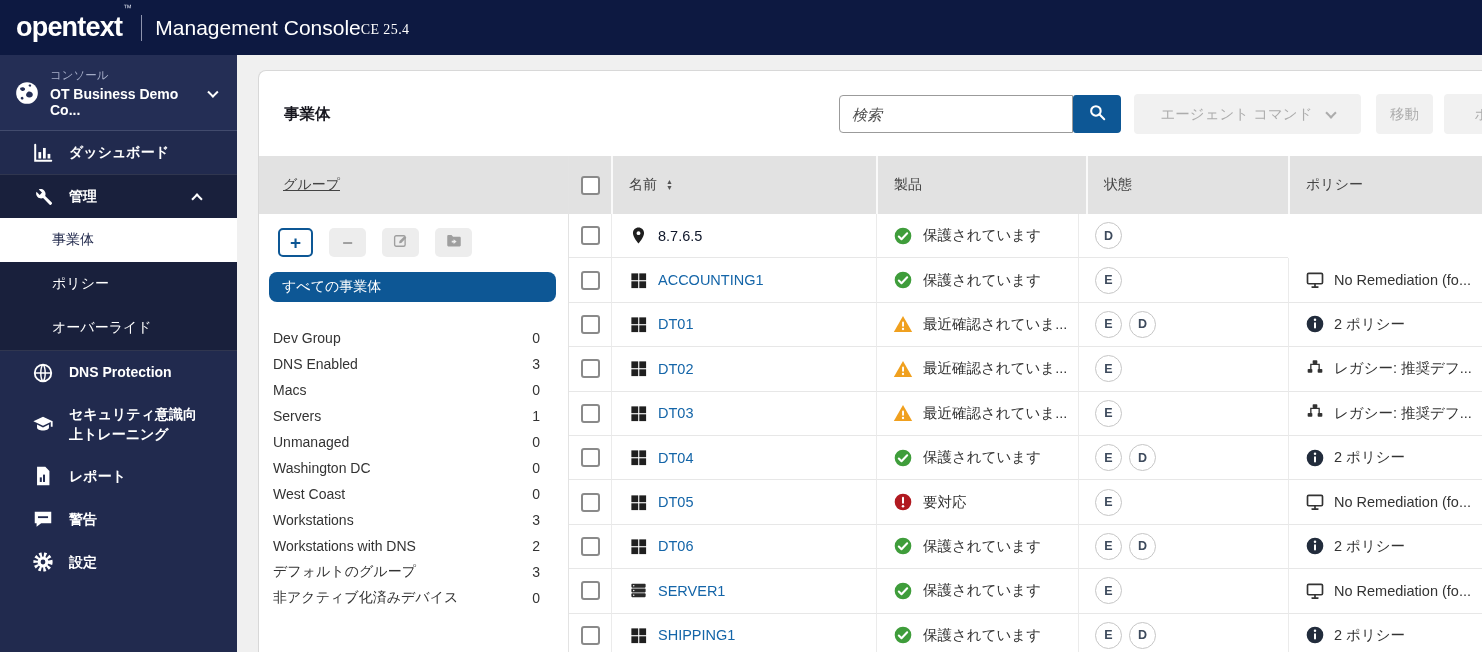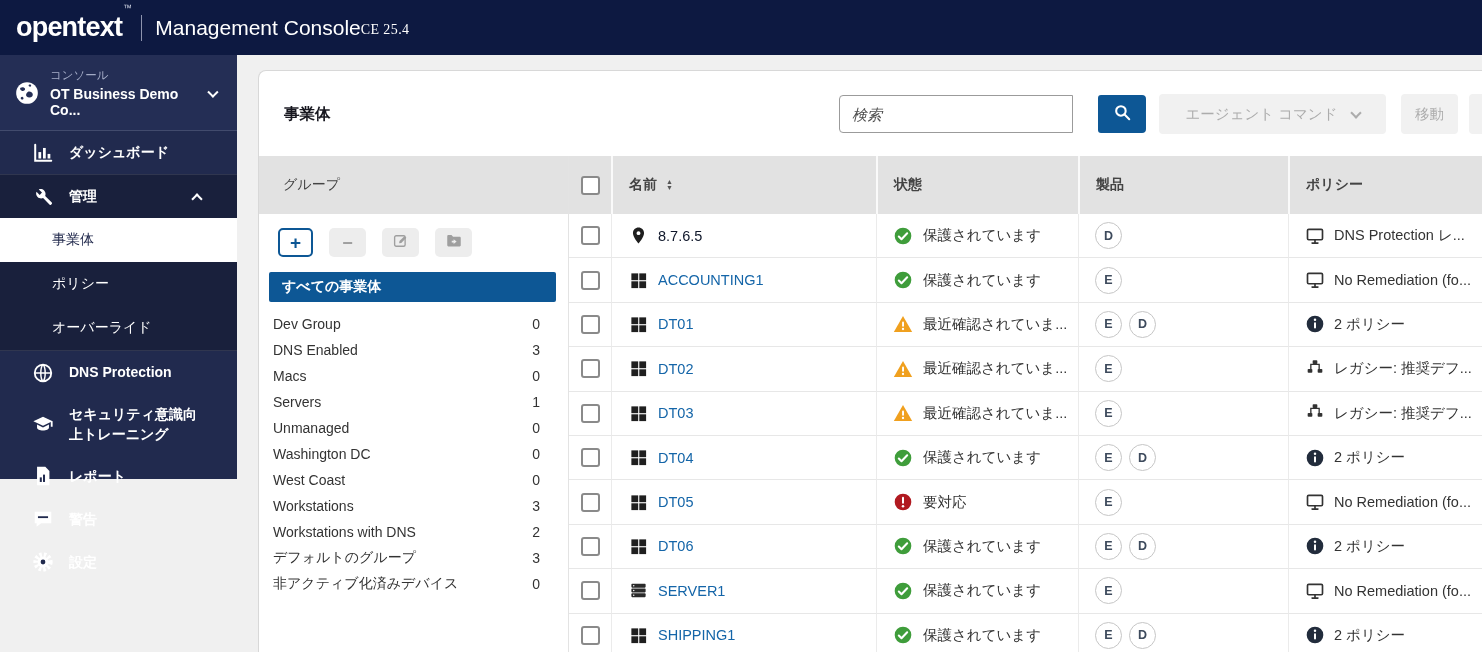--- a/index.html
+++ b/index.html
@@ -10,21 +10,21 @@
   
   .topbar { position:absolute; left:0; top:0; width:1482px; height:55px;
     background:#0d1941; display:flex; align-items:center; padding:0 16px; color:#fff; }
   .logo { font-size:27px; font-weight:800; letter-spacing:-0.8px; }
   .tm { font-size:9px; vertical-align:top; position:relative; top:-9px; margin-left:1px; color:#cfd4e3; font-weight:400; }
   .logo-divider { width:1px; height:26px; background:#8d93ad; margin:0 13px 0 10px; }
   .app-title { font-size:21px; font-weight:400; }
   .app-version { font-size:14px; margin-left:0; margin-top:5px; letter-spacing:.4px;font-family:Liberation Serif, serif; }
 
   
-  .sidebar { position:absolute; left:0; top:55px; width:237px; height:424px;
+  .sidebar { position:absolute; left:0; top:55px; width:237px; height:597px;
     background:#212a4e; color:#fff; }
   .console { padding:13px 14px 12px 14px; display:flex; align-items:center; gap:10px;
     background:#242e55; border-bottom:1px solid rgba(255,255,255,.14); }
   .console-globe { width:26px; height:26px; flex:0 0 auto; }
   .console-globe svg { width:26px; height:26px; }
   .console-text { display:flex; flex-direction:column; gap:3px; }
   .console-label { font-size:11.5px; color:#a6aec9; }
   .console-name { font-size:14px; font-weight:700; }
   .chev { width:8px; height:8px; border-right:2px solid #fff; border-bottom:2px solid #fff; display:inline-block; }
   .chev-down { transform:rotate(45deg); margin-top:-3px; }
@@ -44,57 +44,57 @@
 
   
   .content { position:absolute; left:237px; top:55px; width:1245px; height:597px; background:#f0f0f0; }
   .panel { position:absolute; left:21px; top:15px; width:1224px; height:582px; background:#fff;
     border:1px solid #d8d8d8; border-right:none; border-bottom:none; border-radius:8px 0 0 0; }
 
   .panel-header { position:relative; height:85px; }
   .page-title { position:absolute; left:25px; top:50%; transform:translateY(-50%);
     font-size:15.5px; font-weight:700; color:#17171f; }
   .header-actions { position:absolute; left:580px; top:23px; display:flex; align-items:center; white-space:nowrap; }
-  .search-wrap { display:flex; align-items:flex-start;gap:25px; }
+  .search-wrap { display:flex; align-items:flex-start; }
   .search-input { width:234px; height:38px; border:1px solid #9b9b9b; border-radius:4px 0 0 4px;
     padding:0 12px; font-size:15px; font-style:italic; color:#444; outline:none; font-family:inherit; background:#fff; }
   .search-input::placeholder { color:#4d4d4d; opacity:1; font-style:italic; }
   .search-btn { width:48px; height:38px; background:#0d5795; border:none; border-radius:3px 4px 4px 3px;
     display:flex; align-items:center; justify-content:center; }
   .search-btn svg { width:19px; height:19px; }
   .btn { height:40px; background:#f1f1f1; border:none; border-radius:4px; color:#acacac;
     font-size:14.5px; font-family:inherit; display:flex; align-items:center; justify-content:center; }
   .btn .chev { border-color:#acacac; }
   .btn-agent { width:227px; margin-left:13px; gap:14px; }
   .btn-move { width:57px; margin-left:15px; }
   .btn-policies { width:120px; margin-left:11px; }
 
   .panel-body { position:absolute; top:85px; left:0; right:0; bottom:0; }
 
   
   .groups-pane { position:absolute; left:0; top:0; width:310px; bottom:0; border-right:1px solid #e3e3e3; }
   .groups-header { height:58px; background:#e2e2e2; display:flex; align-items:center;
-    padding-left:24px; font-size:14px; color:#444; }
+    padding-left:24px; font-size:14px; color:#444;text-decoration:underline; }
   .groups-toolbar { display:flex; gap:16px; padding:14px 0 0 19px; align-items:center; }
   .gbtn { width:37px; height:29px; border-radius:5px; display:flex; align-items:center; justify-content:center; }
   .gbtn-add { width:35px; border:2px solid #0d5795; background:#fff; color:#0d5795;
     font-size:19px; font-weight:700; line-height:1; }
   .gbtn-disabled { background:#ededed; color:#9f9f9f; font-size:18px; font-weight:700; line-height:1; }
   .gbtn svg { width:18px; height:18px; }
-  .all-entities { margin:15px 12px 0 10px; height:30px; background:#0d5795; border-radius:2px;
-    color:#fff; font-size:14px; font-weight:700; display:flex; align-items:center; padding-left:13px; }
-  .group-list { margin-top:9px; }
+  .all-entities { margin:15px 12px 0 10px; height:30px; background:#0d5795; border-radius:8px;
+    color:#fff; font-size:14px; font-weight:400; display:flex; align-items:center; padding-left:13px; }
+  .group-list { margin-top:23px; }
   .group-item { height:26px; display:flex; align-items:center; padding:0 28px 0 14px; font-size:14px; color:#333; }
   .group-count { margin-left:auto; }
 
   
   .table-pane { position:absolute; left:310px; top:0; right:0; bottom:0; overflow:hidden; }
   .thead { display:flex; height:58px; }
   .th { background:#e2e2e2; display:flex; align-items:center; padding-left:16px;
-    font-size:14px; font-weight:700; color:#444; border-left:2px solid #fafafa; }
+    font-size:14px; font-weight:400; color:#444; border-left:2px solid #fafafa; }
   .th-check { width:42px; justify-content:center; padding-left:0; border-left:none; }
   .th-name { width:265px; gap:6px; }
   .th-status { width:202px; }
   .th-products { width:210px; }
   .th-policy { flex:1; }
   .sort { display:flex; flex-direction:column; font-size:7px; line-height:.8; color:#555; margin-left:3px; }
 
   .checkbox { width:19px; height:19px; border:2px solid #8a8a8a; border-radius:3px; background:#fff; }
 
   .row { display:flex; }
@@ -319,22 +319,22 @@
             <div class="th th-check">
               <span class="checkbox"></span>
             </div>
             <div class="th th-name">
               <span>名前</span>
               <span class="sort">
                 <span>▲</span>
                 <span>▼</span>
               </span>
             </div>
+            <div class="th th-products">製品</div>
             <div class="th th-status">状態</div>
-            <div class="th th-products">製品</div>
             <div class="th th-policy">ポリシー</div>
           </div>
           <div>
               <div class="row">
                 <div class="td td-check">
                   <span class="checkbox"></span>
                 </div>
                 <div class="td td-name">
                   <span class="row-icon">
                     <svg viewBox="0 0 24 24">
@@ -347,29 +347,20 @@
                   <span class="row-icon status-icon">
                     <svg viewBox="0 0 24 24">
                       <circle cx="12" cy="12" r="10" fill="#3f9d3b"></circle>
                       <path d="M7 12.6l3.2 3.2L17 8.8" stroke="#fff" stroke-width="2.5" fill="none" stroke-linecap="round" stroke-linejoin="round"></path>
                     </svg>
                   </span>
                   <span>保護されています</span>
                 </div>
                 <div class="td td-products">
                   <span class="badge">D</span>
-                </div>
-                <div class="td td-policy">
-                  <span class="row-icon policy-icon">
-                    <svg viewBox="0 0 24 24">
-                      <rect x="3" y="4" width="18" height="12.5" rx="1.5" fill="none" stroke="#333" stroke-width="2"></rect>
-                      <path d="M8.5 20.5h7M12 16.5v4" stroke="#333" stroke-width="2" stroke-linecap="round"></path>
-                    </svg>
-                  </span>
-                  <span>DNS Protection レ...</span>
                 </div>
               </div>
               <div class="row">
                 <div class="td td-check">
                   <span class="checkbox"></span>
                 </div>
                 <div class="td td-name">
                   <span class="row-icon">
                     <svg viewBox="0 0 24 24">
                       <g fill="#1f1f1f">

